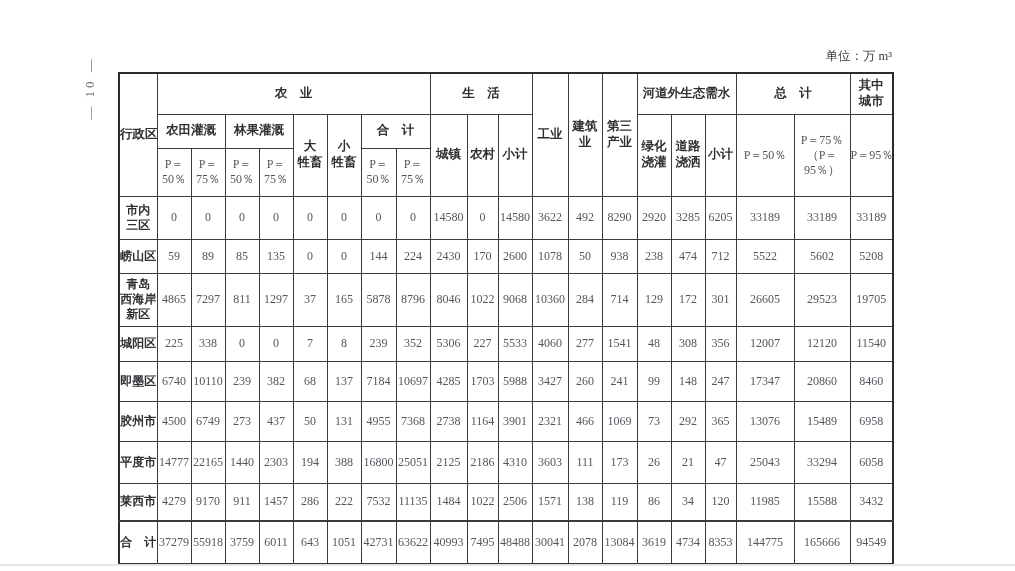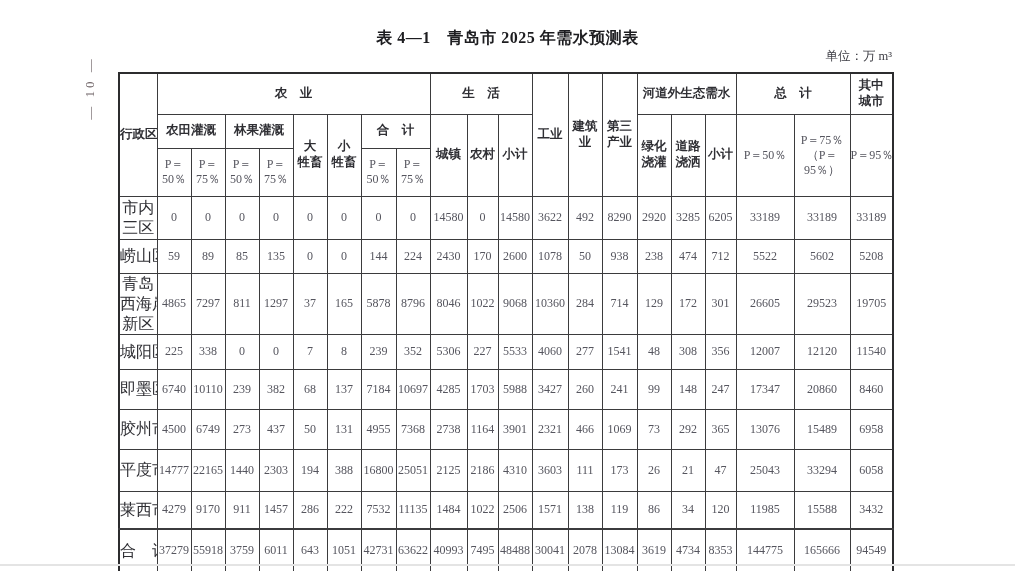--- a/index.html
+++ b/index.html
@@ -35,21 +35,21 @@
     border-collapse:collapse; table-layout:fixed;
     border:2px solid #2c2c2e;
   }
   .wtable th, .wtable td {
     border:1px solid #3b3b3d; text-align:center; vertical-align:middle;
     padding:0; font-size:12px; line-height:1.25; color:#55555e;
     overflow:hidden; white-space:nowrap;
   }
   .wtable thead th { font-weight:bold; font-size:12.5px; color:#2f2f34; }
   .wtable thead th.p-label { font-weight:normal; font-size:12px; color:#55555e; }
-  .wtable tbody th { font-weight:normal; font-size:16px; color:#2f2f34; }
+  .wtable tbody th { font-weight:bold; font-size:12px; color:#2f2f34; }
   .ln { display:block; }
 
   thead tr:nth-child(1) { height:41px; }
   thead tr:nth-child(2) { height:34px; }
   thead tr:nth-child(3) { height:48px; }
   tbody tr:nth-child(1) { height:43px; }
   tbody tr:nth-child(2) { height:34px; }
   tbody tr:nth-child(3) { height:53px; }
   tbody tr:nth-child(4) { height:35px;margin-top:20px; }
   tbody tr:nth-child(5) { height:40px; }
@@ -59,21 +59,20 @@
   tbody tr:nth-child(9) { height:43px; }
   tbody tr:nth-child(9) th, tbody tr:nth-child(9) td { border-top-width:2px; }
 </style>
 </head>
 <body>
 
 <div class="page">
 
   <div class="margin-note">— 10 —</div>
 
-  <div class="title">表 4—1　青岛市 2025 年需水预测表</div>
 
   <div class="unit">单位：万 m³</div>
 
   <table class="wtable">
     <colgroup>
       <col style="width:38px">
         <col style="width:34px">
         <col style="width:34px">
         <col style="width:34px">
       <col style="width:34px">

